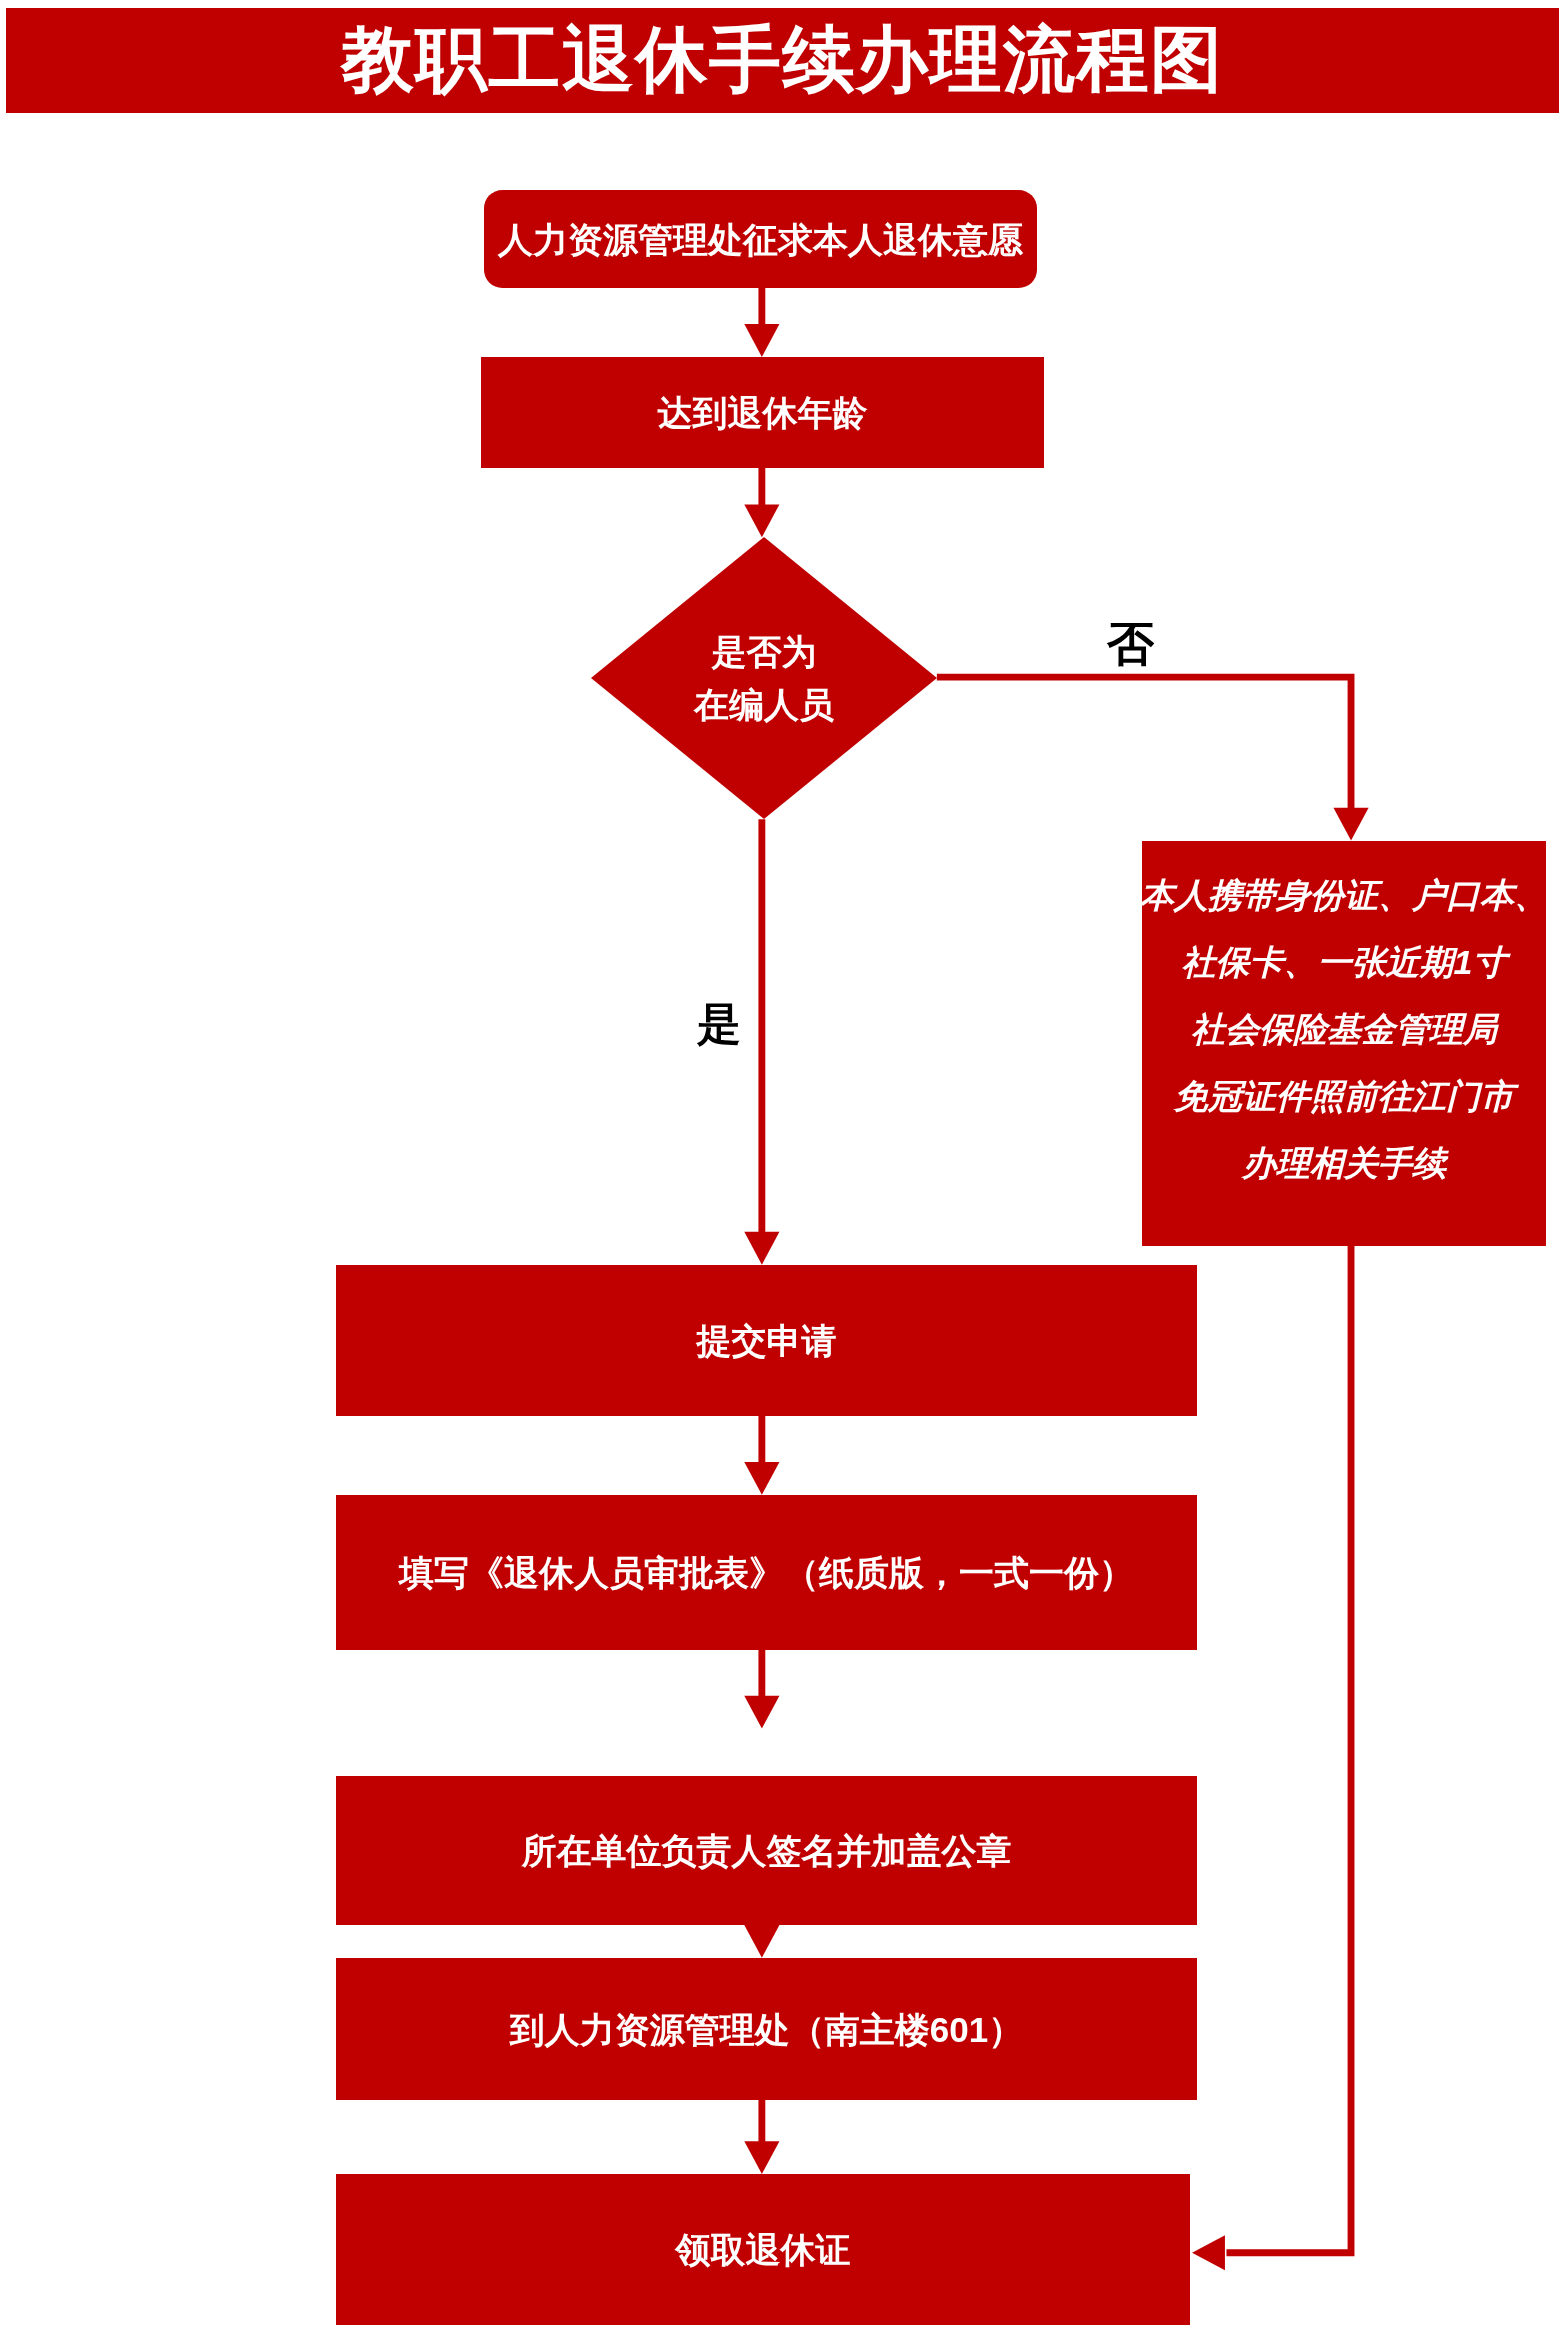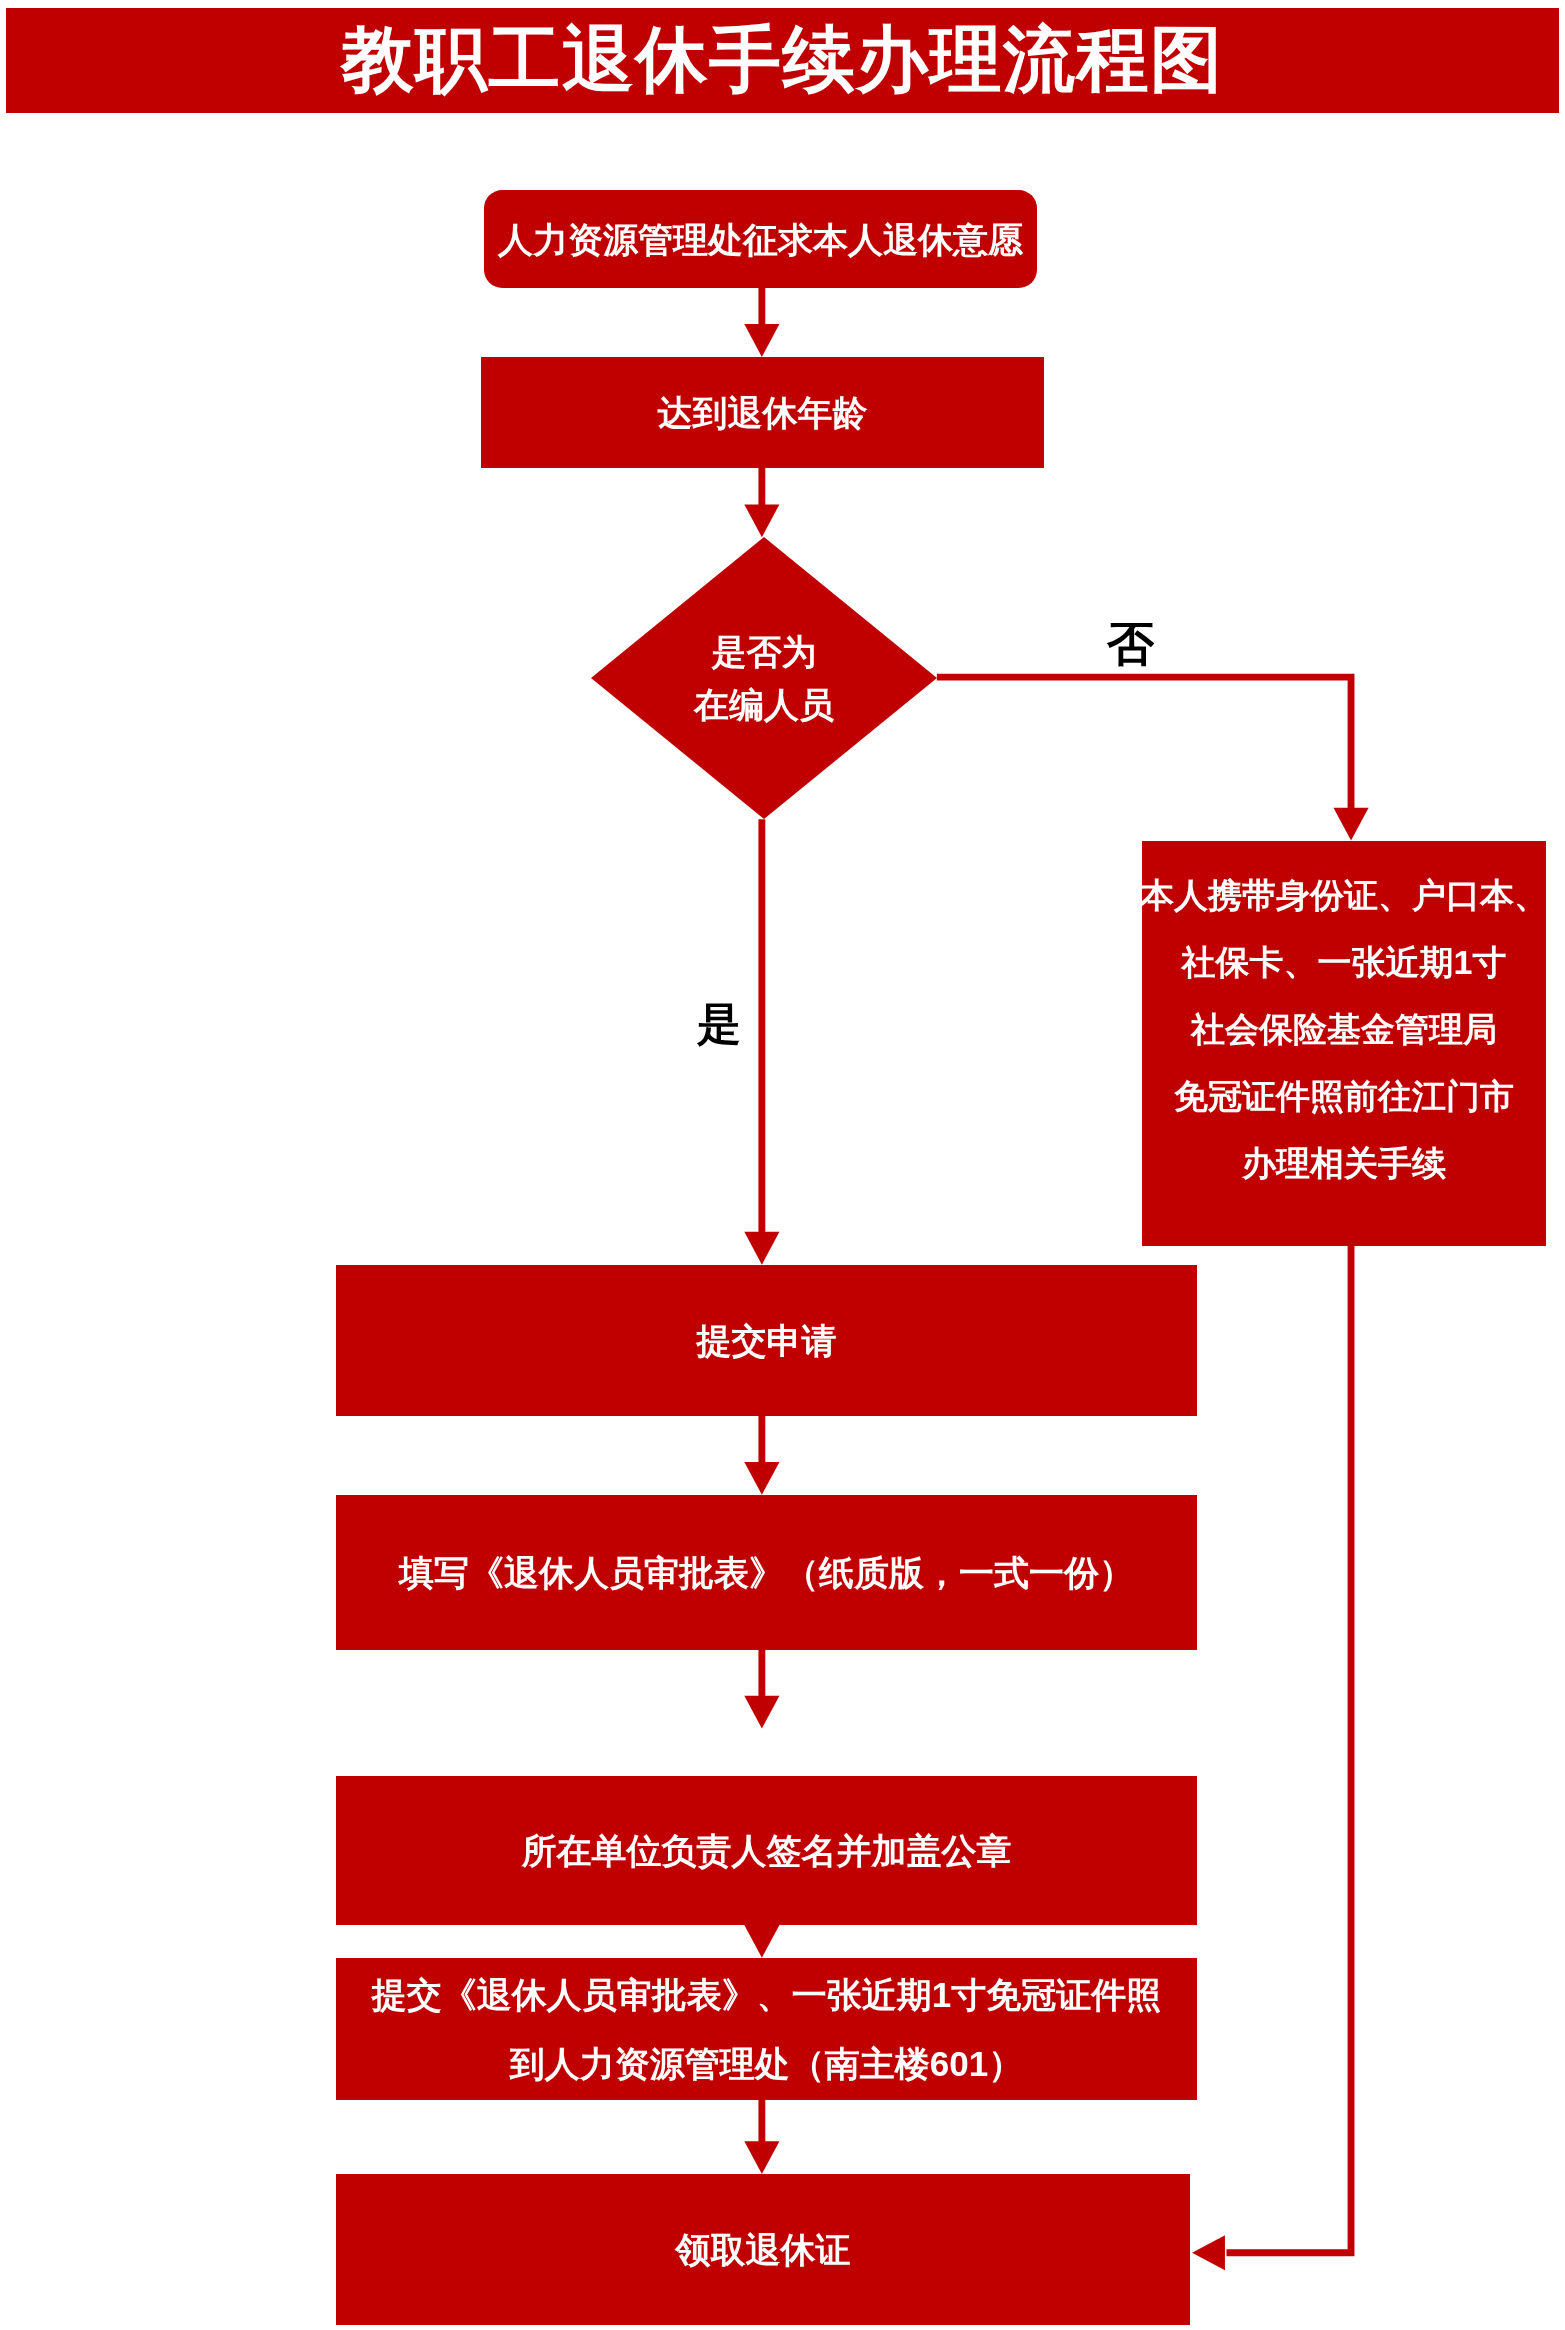--- a/index.html
+++ b/index.html
@@ -43,20 +43,21 @@
     left: 591px; top: 537px; width: 346px; height: 282px;
     clip-path: polygon(50% 0%, 100% 50%, 50% 100%, 0% 50%);
     line-height: 53px;
   }
   .nobranch {
     left: 1142px; top: 841px; width: 404px; height: 405px;
     font-size: 34px;
     line-height: 67px;
     justify-content: flex-start;
     padding-top: 21.4px;
+    font-style: italic;
   }
   .step3 { left: 336px; top: 1265px; width: 861px; height: 151px; }
   .step4 { left: 336px; top: 1495px; width: 861px; height: 155px; }
   .step5 { left: 336px; top: 1729px; width: 861px; height: 149px; margin-top: 47px; }
   .step6 { left: 336px; top: 1958px; width: 861px; height: 142px; }
   .step7 { left: 336px; top: 2174px; width: 854px; height: 151px; }
   .branch-label {
     position: absolute;
     color: #000000;
     font-weight: bold;
@@ -136,21 +137,20 @@
 
   <div class="node step4">
     <div class="line">填写《退休人员审批表》（纸质版，一式一份）</div>
   </div>
 
   <div class="node step5">
     <div class="line">所在单位负责人签名并加盖公章</div>
   </div>
 
   <div class="node step6">
-    <div class="line">提交《退休人员审批表》、一张近期1寸免冠证件照</div>
     <div class="line">到人力资源管理处（南主楼601）</div>
   </div>
 
   <div class="node step7">
     <div class="line">领取退休证</div>
   </div>
 
 </div>
 
 

